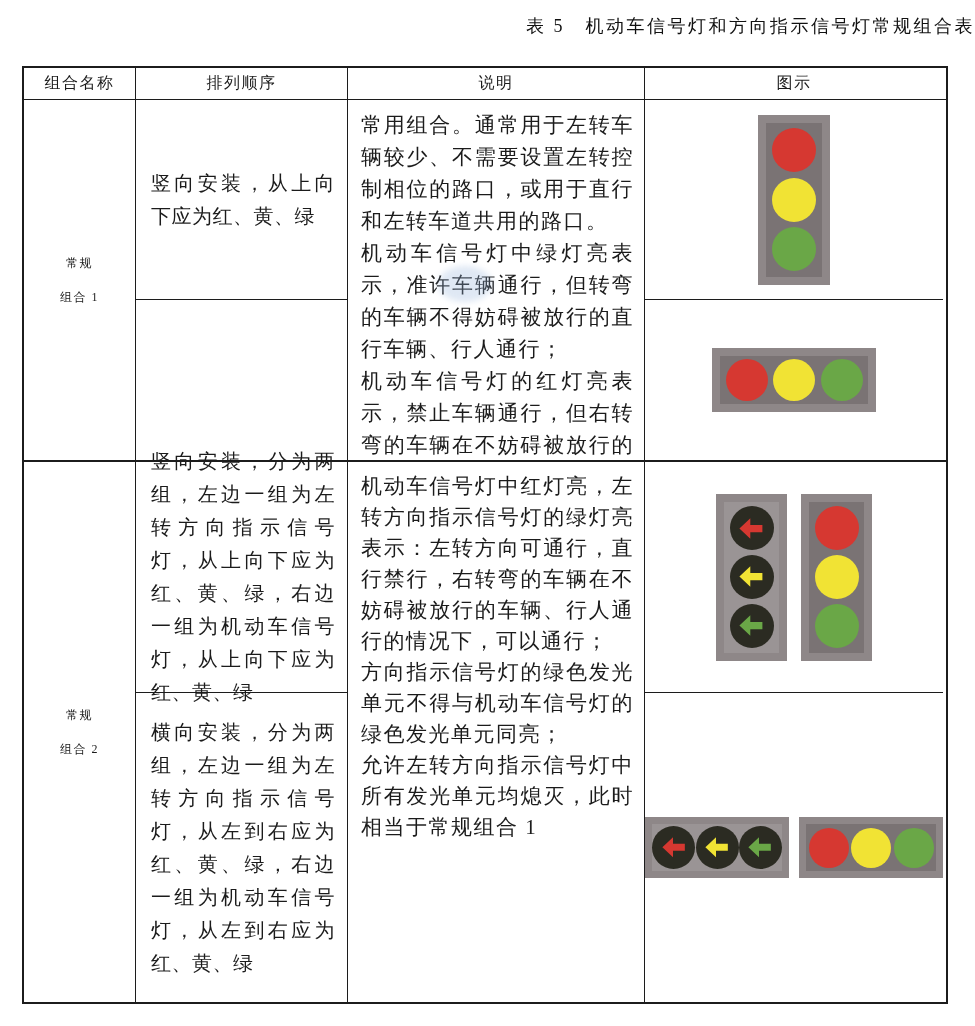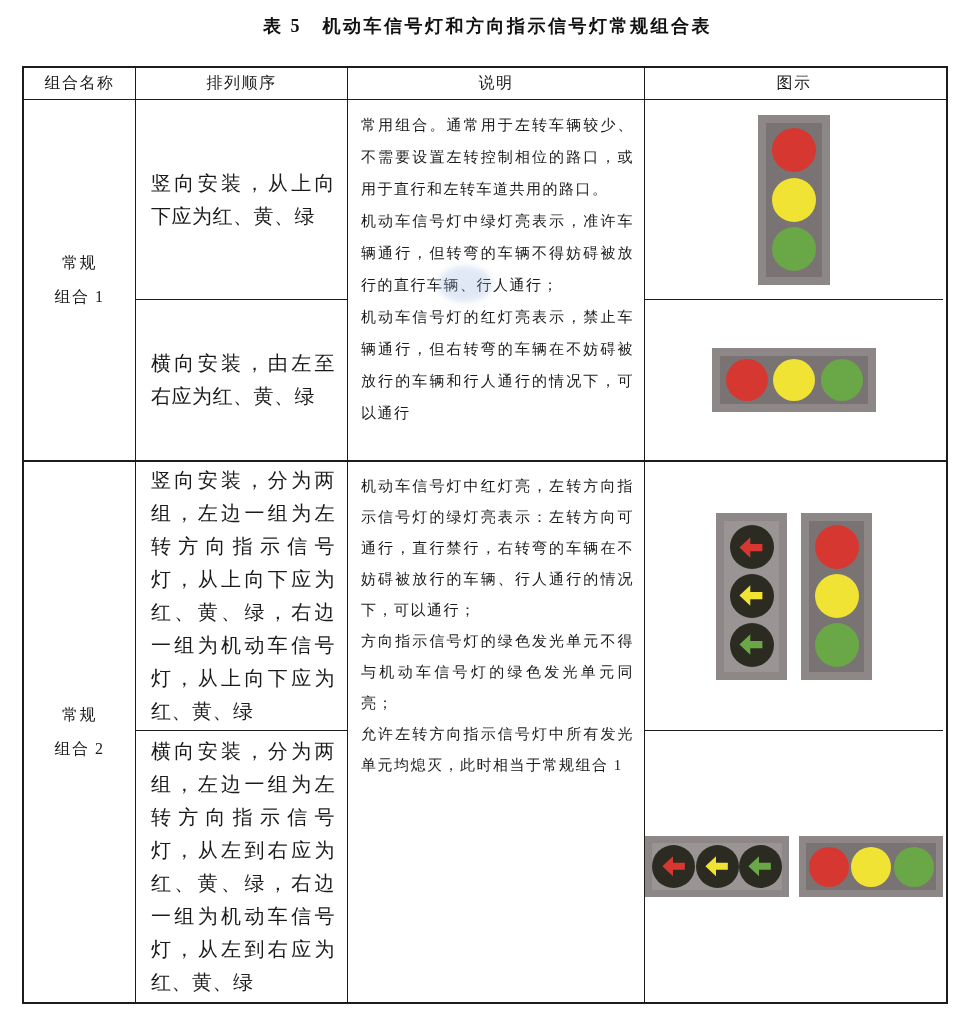--- a/index.html
+++ b/index.html
@@ -1,50 +1,50 @@
 <!DOCTYPE html>
 <html><head>
 <meta charset="utf-8">
 <style>
   html,body{margin:0;padding:0;}
   body{
     width:975px;height:1026px;background:#ffffff;position:relative;overflow:hidden;
     font-family:"Liberation Serif","DejaVu Serif",serif;color:#1b1b1b;
   }
   .doc-title{
-    position:absolute;top:14px;left:0;width:100%;text-align:center;
-    font-size:18px;font-weight:bold;letter-spacing:2.5px;color:#111;
+    position:absolute;top:14px;left:0;width:100%;text-align:right;
+    font-size:18px;font-weight:normal;letter-spacing:2.5px;color:#111;
   }
   .tbl{
     position:absolute;left:22px;top:66px;width:926px;height:938px;
     border:2px solid #1c1c1c;box-sizing:border-box;display:flex;flex-direction:column;
     background:transparent;
   }
   .trow{display:flex;flex-direction:row;box-sizing:border-box;}
   .thead{height:32px;border-bottom:1px solid #1c1c1c;}
   .rowgroup1{height:362px;border-bottom:2px solid #1c1c1c;}
   .rowgroup2{flex:1;}
   .c{box-sizing:border-box;}
   .c1{width:112px;border-right:1px solid #1c1c1c;display:flex;flex-direction:column;align-items:center;justify-content:center;}
   .c2{width:212px;border-right:1px solid #1c1c1c;display:flex;flex-direction:column;}
   .c3{width:297px;border-right:1px solid #1c1c1c;}
   .c4{width:298px;display:flex;flex-direction:column;}
   .hcell{display:flex;align-items:center;justify-content:center;font-size:16px;letter-spacing:1.5px;}
-  .name-line{font-size:16px;letter-spacing:1.5px;line-height:34px;}
+  .name-line{font-size:12px;letter-spacing:1.5px;line-height:34px;}
   .sub{box-sizing:border-box;display:flex;align-items:center;}
   .sub-a1{height:200px;border-bottom:1px solid #1c1c1c;}
   .sub-b1{flex:1;}
-  .sub-a2{height:269px;border-bottom:1px solid #1c1c1c;}
+  .sub-a2{height:231px;border-bottom:1px solid #1c1c1c;}
   .sub-b2{flex:1;}
   .arr-text{
     font-size:20px;letter-spacing:0.5px;line-height:33px;
     padding:0 12px 0 15px;text-align:justify;text-justify:inter-ideograph;width:100%;box-sizing:border-box;
   }
   .desc{
-    padding:9px 10px 0 13px;font-size:15px;letter-spacing:1.5px;
+    padding:9px 10px 0 13px;font-size:21px;letter-spacing:1.5px;
     text-align:justify;text-justify:inter-ideograph;box-sizing:border-box;height:100%;overflow:hidden;
   }
   .desc-r1{line-height:32px;}
   .desc-r2{line-height:31px;}
   .desc p{margin:0;}
   .figcell{align-items:center;justify-content:center;}
   .figpair{display:flex;flex-direction:row;align-items:center;justify-content:center;gap:14px;width:100%;}
   .figpair-h{gap:10px;}
   
   .light{display:flex;box-sizing:border-box;}
@@ -85,23 +85,20 @@
 
   <div class="trow rowgroup1">
     <div class="c c1">
       <div class="name-line">常规</div>
       <div class="name-line">组合 1</div>
     </div>
     <div class="c c2">
       <div class="sub sub-a1">
         <div class="arr-text">竖向安装，从上向下应为红、黄、绿</div>
       </div>
-      <div class="sub sub-b1">
-        <div class="arr-text">横向安装，由左至右应为红、黄、绿</div>
-      </div>
     </div>
     <div class="c c3">
       <div class="desc desc-r1">
           <p>常用组合。通常用于左转车辆较少、不需要设置左转控制相位的路口，或用于直行和左转车道共用的路口。</p>
           <p>机动车信号灯中绿灯亮表示，准许车辆通行，但转弯的车辆不得妨碍被放行的直行车辆、行人通行；</p>
           <p>机动车信号灯的红灯亮表示，禁止车辆通行，但右转弯的车辆在不妨碍被放行的车辆和行人通行的情况下，可以通行</p>
         </div>
     </div>
     <div class="c c4">
       <div class="sub sub-a1 figcell">

